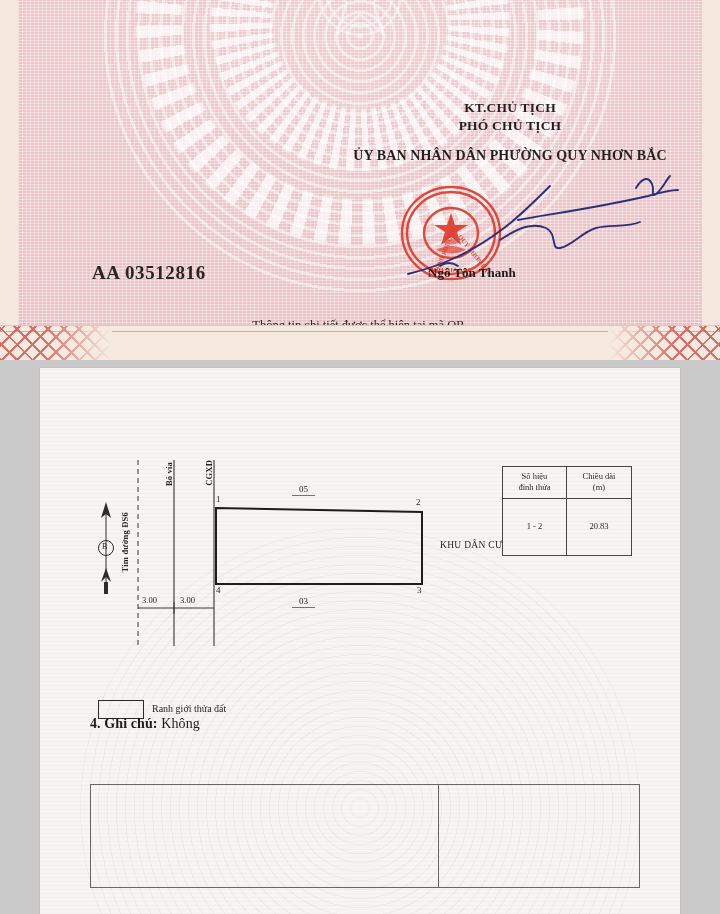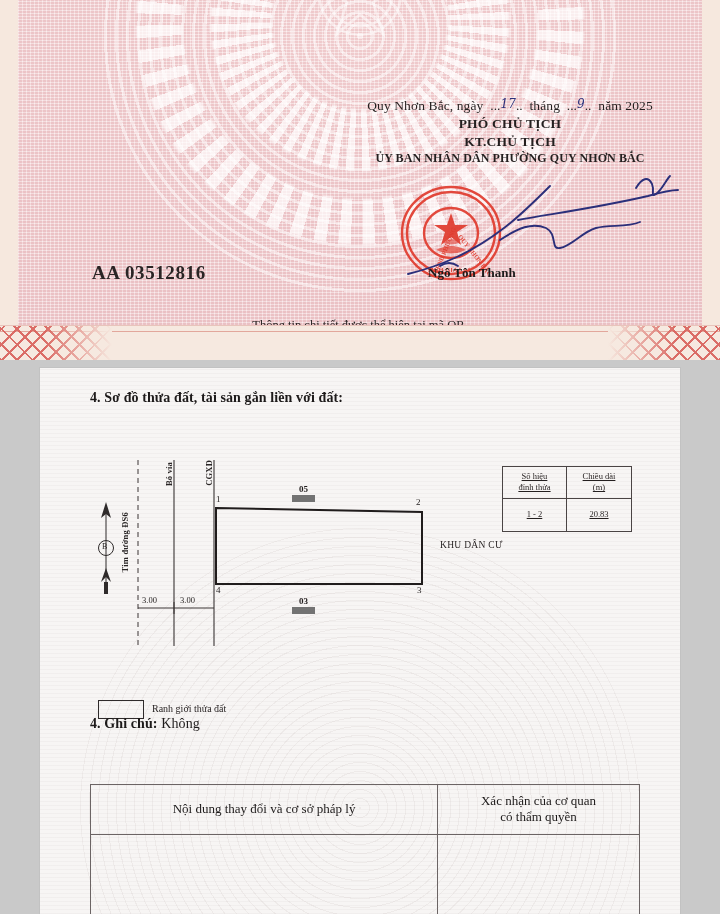--- a/index.html
+++ b/index.html
@@ -162,24 +162,24 @@
     position: relative;
     top: -2px;
   }
   .sign-title {
     font-size: 13.5px;
     font-weight: bold;
     letter-spacing: .2px;
     margin-top: 2px;
   }
   .sign-org {
-    font-size: 12px;
+    font-size: 14px;
     font-weight: bold;
     letter-spacing: .1px;
-    margin-top: 1px;
+    margin-top: 14px;
     white-space: nowrap;
   }
   .signer-name {
     position: absolute;
     left: 428px;
     top: 265px;
     font-size: 13px;
     font-weight: bold;
     color: #1c1a1a;
     white-space: nowrap;
@@ -305,47 +305,46 @@
     position: absolute;
     font-size: 9px;
     color: #201c1c;
   }
   .edge-lab {
     position: absolute;
     font-size: 9px;
     color: #201c1c;
     text-align: center;
   }
-  .edge-lab u { text-decoration: none; border-bottom: 7px solid #737373; padding: 0 7px 1px; font-weight: bold; }
+  .edge-lab u { text-decoration: none; border-bottom: 1px solid #737373; padding: 0 7px 1px; }
   .area-lab {
     position: absolute;
     font-size: 9.5px;
     color: #241f1f;
     letter-spacing: .3px;
     white-space: nowrap;
   }
 
   
   .vtab {
     position: absolute;
     left: 462px;
     top: 98px;
     width: 130px;
     border: 1px solid #4a4444;
     border-collapse: collapse;
     background: transparent;
     font-size: 8.5px;
     color: #241f1f;
-    text-decoration: underline;
   }
   .vtab td, .vtab th {
     border: 1px solid #4a4444;
     text-align: center;
     font-weight: normal;
-    padding: 2px 2px;
+    padding: 14px 2px;
     line-height: 1.35;
   }
   .vtab thead td { padding: 4px 2px; }
   .vtab tbody td { height: 28px; }
 
   
   .legend-box {
     position: absolute;
     left: 58px;
     top: 332px;
@@ -396,29 +395,22 @@
     <svg class="drum-star" viewBox="0 0 100 100">
       <g fill="none" stroke="#ffffff" stroke-width="2.2" opacity="0.85">
         <circle cx="50" cy="50" r="34"></circle>
         <circle cx="50" cy="50" r="27"></circle>
         <path d="M50 16 L56 42 L82 42 L61 57 L69 83 L50 67 L31 83 L39 57 L18 42 L44 42 Z"></path>
       </g>
     </svg>
   </div>
 
   <div class="sign-block">
-    <div class="sign-date">
-      <span>Quy Nhơn Bắc, ngày</span>
-      <span class="dots">&nbsp;...</span><span class="hw">17</span><span class="dots">..&nbsp;</span>
-      <span>tháng</span>
-      <span class="dots">&nbsp;...</span><span class="hw">9</span><span class="dots">..&nbsp;</span>
-      <span>năm 2025</span>
-    </div>
+    <div class="sign-title">KT.CHỦ TỊCH</div>
     <div class="sign-title">PHÓ CHỦ TỊCH</div>
-    <div class="sign-title">KT.CHỦ TỊCH</div>
     <div class="sign-org">ỦY BAN NHÂN DÂN PHƯỜNG QUY NHƠN BẮC</div>
   </div>
 
   <svg class="seal" viewBox="0 0 106 98">
     <g fill="none" stroke="#e03b2e" stroke-width="2.4" opacity="0.92">
       <ellipse cx="53" cy="49" rx="49" ry="46"></ellipse>
       <ellipse cx="53" cy="49" rx="44" ry="41"></ellipse>
       <ellipse cx="53" cy="49" rx="27" ry="25"></ellipse>
     </g>
     <g fill="#e03b2e" opacity="0.92">
@@ -458,21 +450,20 @@
     <div class="orn-pat"></div>
     <div class="orn-fade-r"></div>
   </div>
 </div>
 
 <div class="page-bottom">
   <div class="sheet">
     <div class="sheet-wm"></div>
     <div class="sheet-lines"></div>
 
-    <div class="s-head" id="sec4-title">4. Sơ đồ thửa đất, tài sản gắn liền với đất:</div>
 
     <div class="draw">
       <svg viewBox="0 0 560 240" width="560" height="240">
 
         <line x1="52" y1="4" x2="52" y2="190" stroke="#3a3434" stroke-width="1" stroke-dasharray="5,4"></line>
 
         <line x1="88" y1="4" x2="88" y2="190" stroke="#3a3434" stroke-width="1.1"></line>
 
         <line x1="128" y1="4" x2="128" y2="190" stroke="#3a3434" stroke-width="1.1"></line>
 
@@ -541,27 +532,20 @@
     <div class="legend-text">Ranh giới thửa đất</div>
 
     <div class="s-head" id="sec5-row">
       <span>4. Ghi chú:</span>
       <span class="s-normal">Không</span>
     </div>
 
 
     <table class="chg-table">
       <tbody>
-        <tr>
-          <td class="c1">Nội dung thay đổi và cơ sở pháp lý</td>
-          <td class="c2">
-            <span>Xác nhận của cơ quan</span><br>
-            <span>có thẩm quyền</span>
-          </td>
-        </tr>
         <tr class="body-row">
           <td class="c1"></td>
           <td class="c2"></td>
         </tr>
       </tbody>
     </table>
   </div>
 </div>
 
 </body></html>

